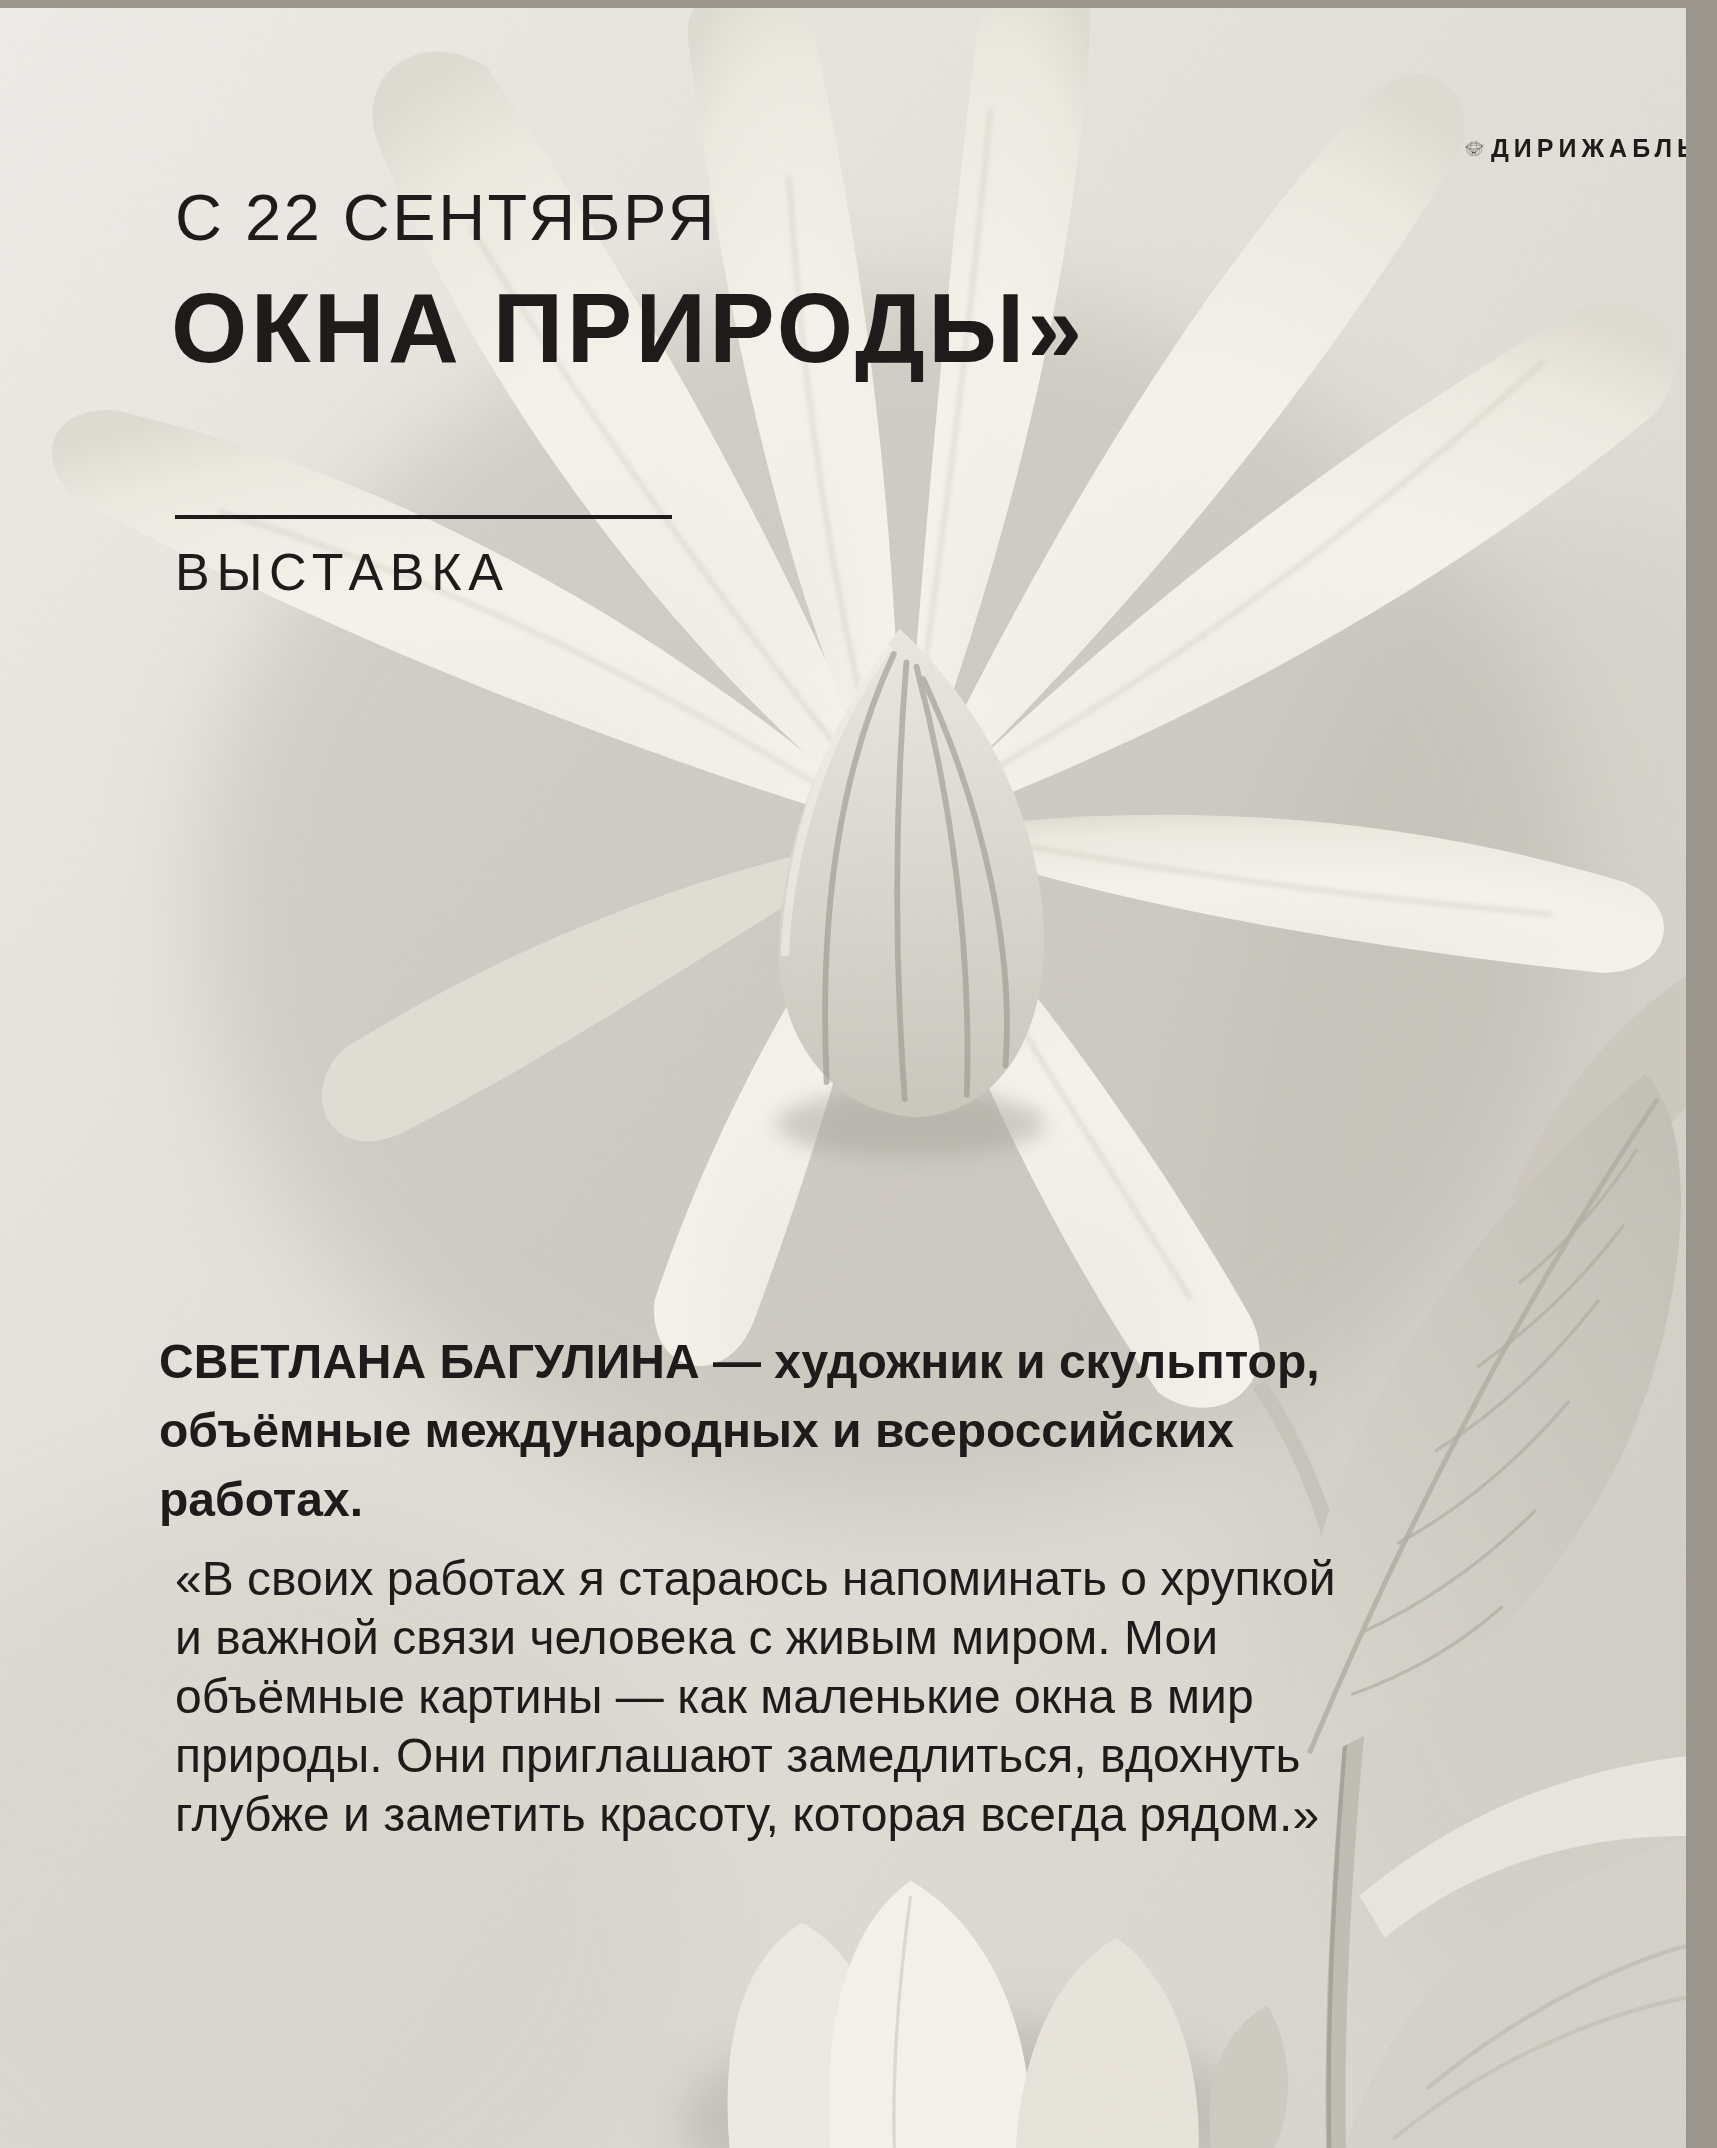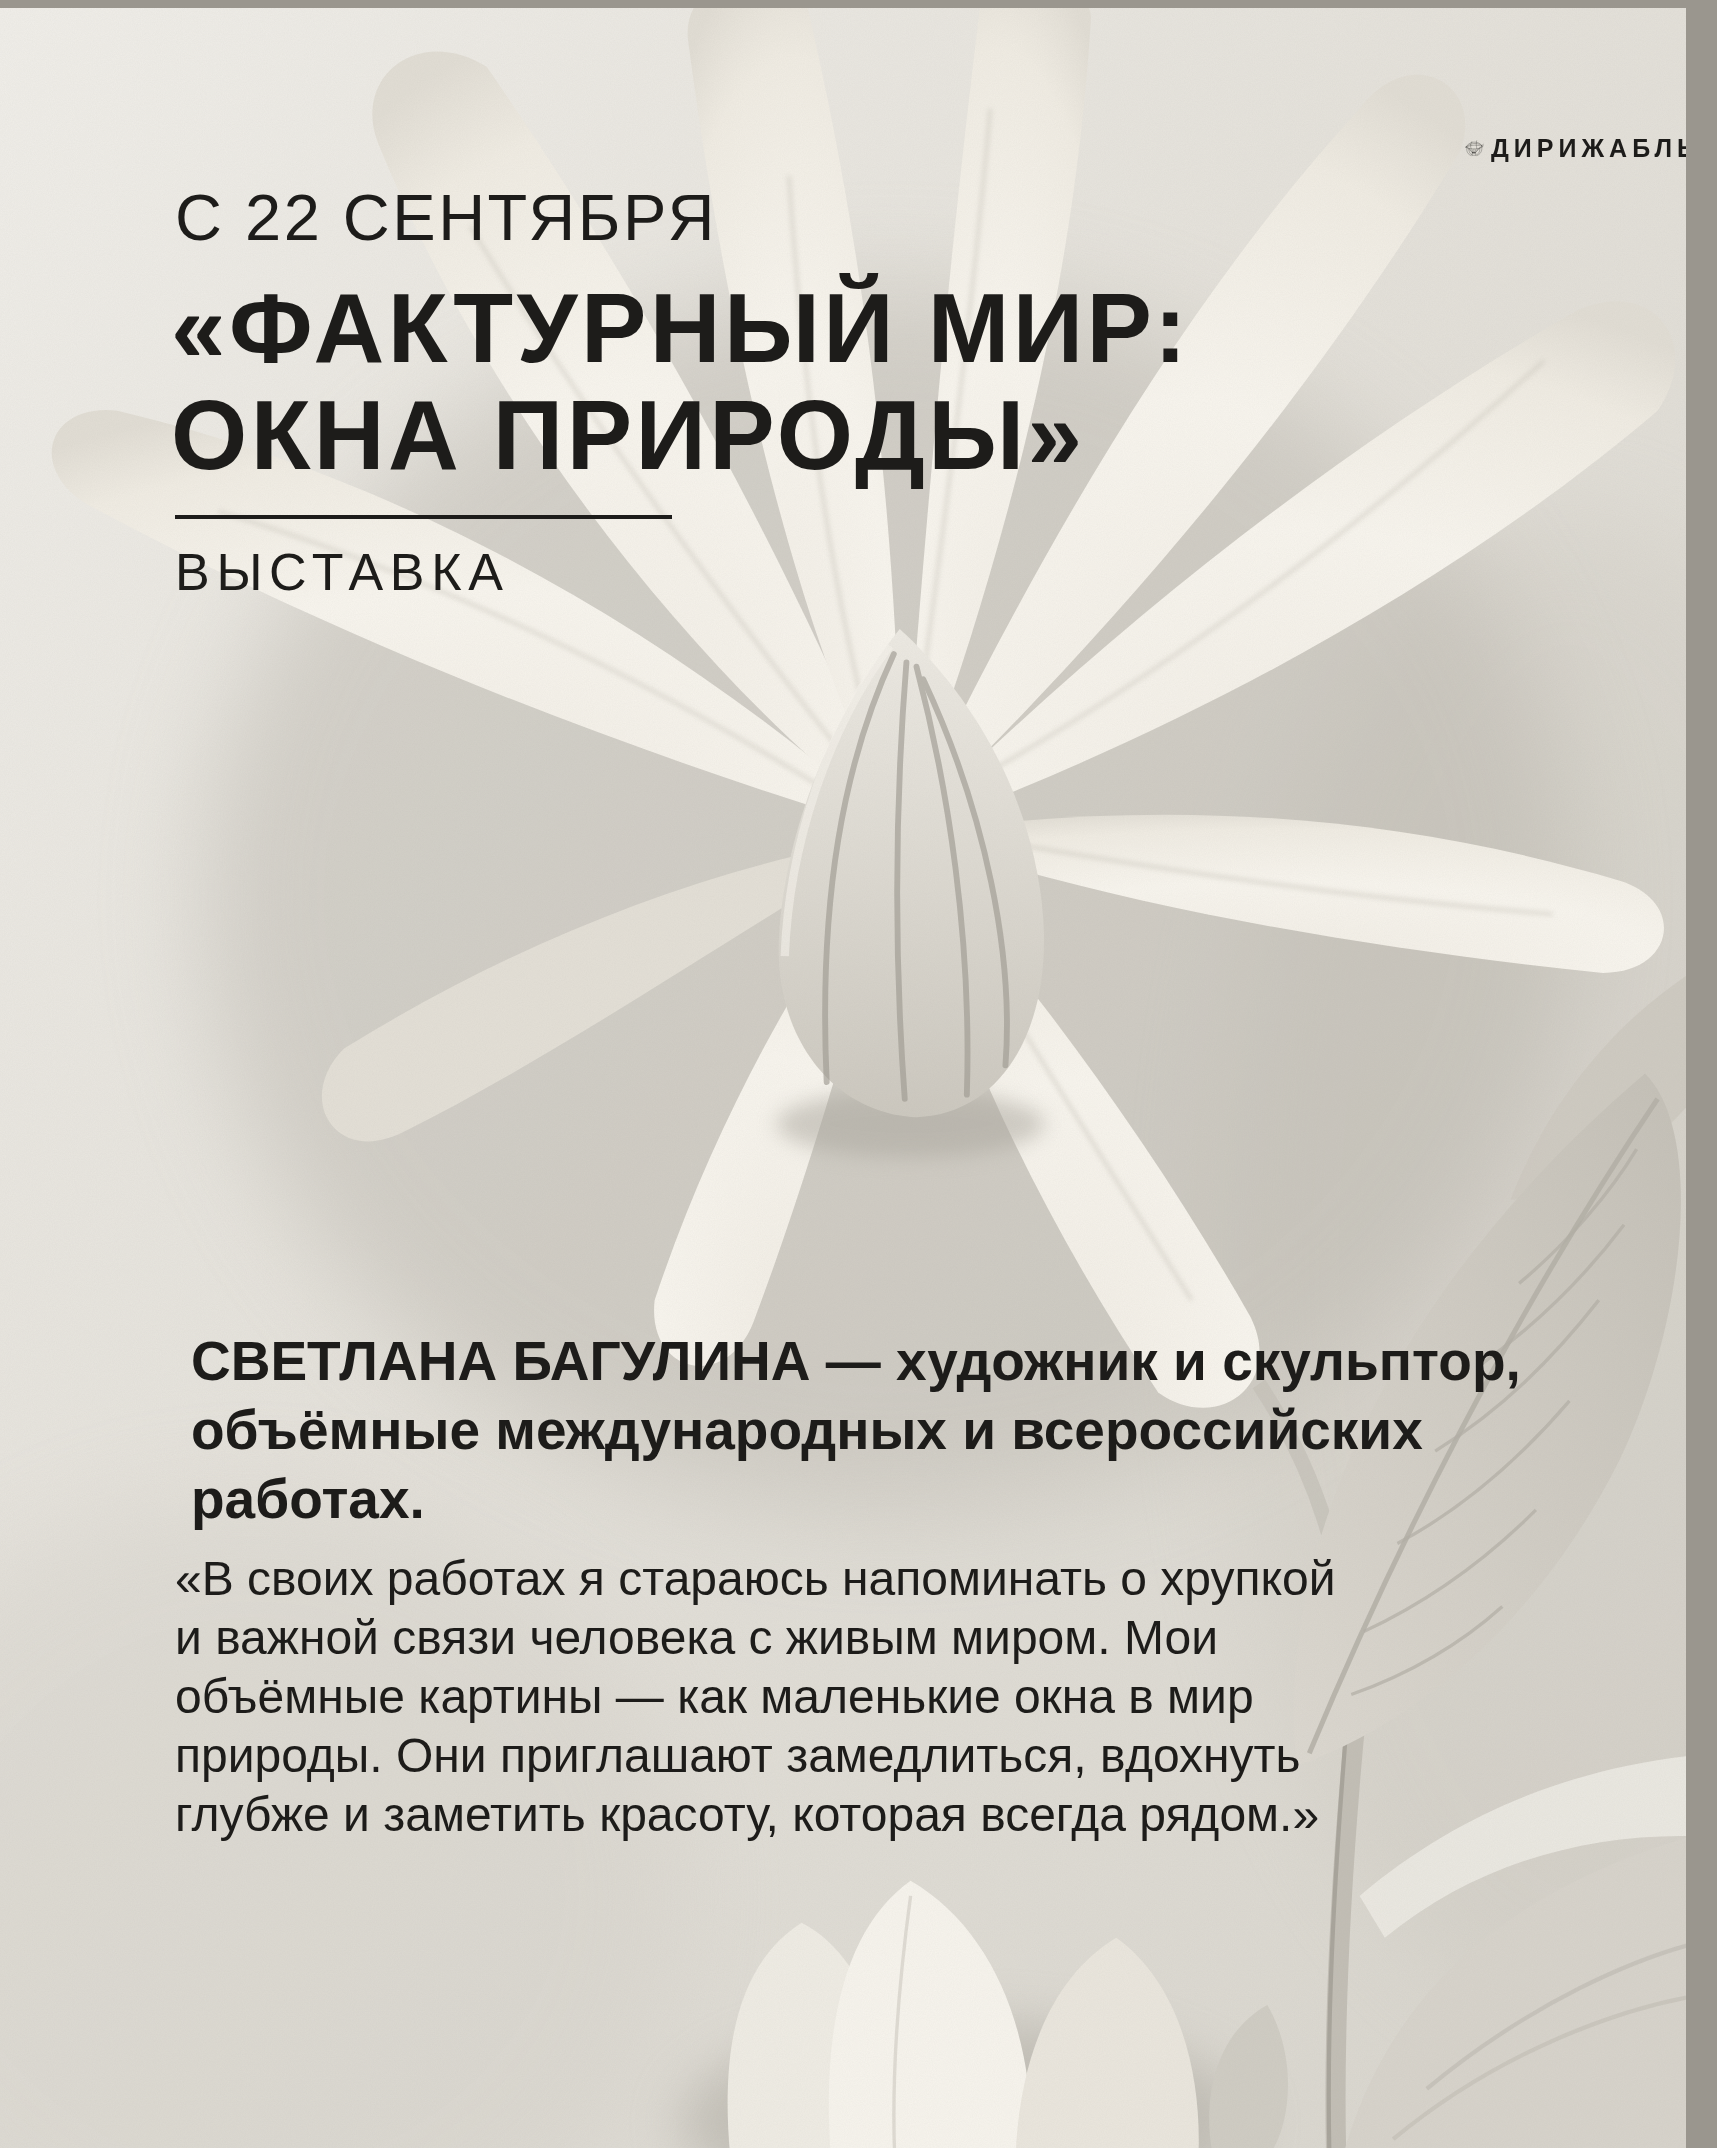--- a/index.html
+++ b/index.html
@@ -36,22 +36,22 @@
   .logo{
     position:absolute;left:1465px;top:55px;width:235px;
     display:flex;flex-direction:row;align-items:center;gap:6.7px;
   }
   .logo svg{width:180px;height:171px;display:block;}
   .logo-label{
     font-size:25px;font-weight:700;letter-spacing:5px;white-space:nowrap;
   }
 
   .artist{
-    position:absolute;left:191px;top:1319px;
-    font-size:55px;font-weight:700;line-height:69px;
+    position:absolute;left:159px;top:1319px;
+    font-size:48px;font-weight:700;line-height:69px;
   }
   .quote{
     position:absolute;left:175px;top:1541px;
     font-size:48px;font-weight:400;line-height:59px;
   }
   .artist div,.quote div{white-space:nowrap;}
 </style>
 </head>
 <body>
 
@@ -162,21 +162,20 @@
     <path fill="#eae6dd" d="M 1210 2560 C 1215 2440 1255 2345 1330 2300 C 1400 2350 1432 2450 1428 2560 Z"></path>
     <path fill="none" stroke="#d4d0c7" stroke-width="4" opacity="0.7" d="M 1085 2250 C 1070 2360 1062 2460 1066 2560"></path>
     <path fill="#cfccc3" d="M 1445 2560 C 1430 2480 1455 2410 1510 2380 C 1545 2440 1540 2520 1512 2560 Z"></path>
 
     <rect x="0" y="0" width="2047" height="2560" filter="url(#grain)" opacity="0.55"></rect>
   </svg>
 
   <div class="txt date">С 22 СЕНТЯБРЯ</div>
 
   <div class="txt title">
-    <div>«ФАКТУРНЫЙ МИР:</div>
     <div>ОКНА ПРИРОДЫ»</div>
   </div>
 
   <div class="divider"></div>
 
   <div class="txt subtitle">ВЫСТАВКА</div>
 
   <div class="logo">
     <svg viewBox="0 0 260 230" fill="none" stroke="#23211e" stroke-width="4" stroke-linecap="round" aria-hidden="true">
       <path d="M 14 96 C 50 18 170 4 224 74 C 232 84 234 92 230 97 C 160 132 60 126 14 96 Z"></path>

